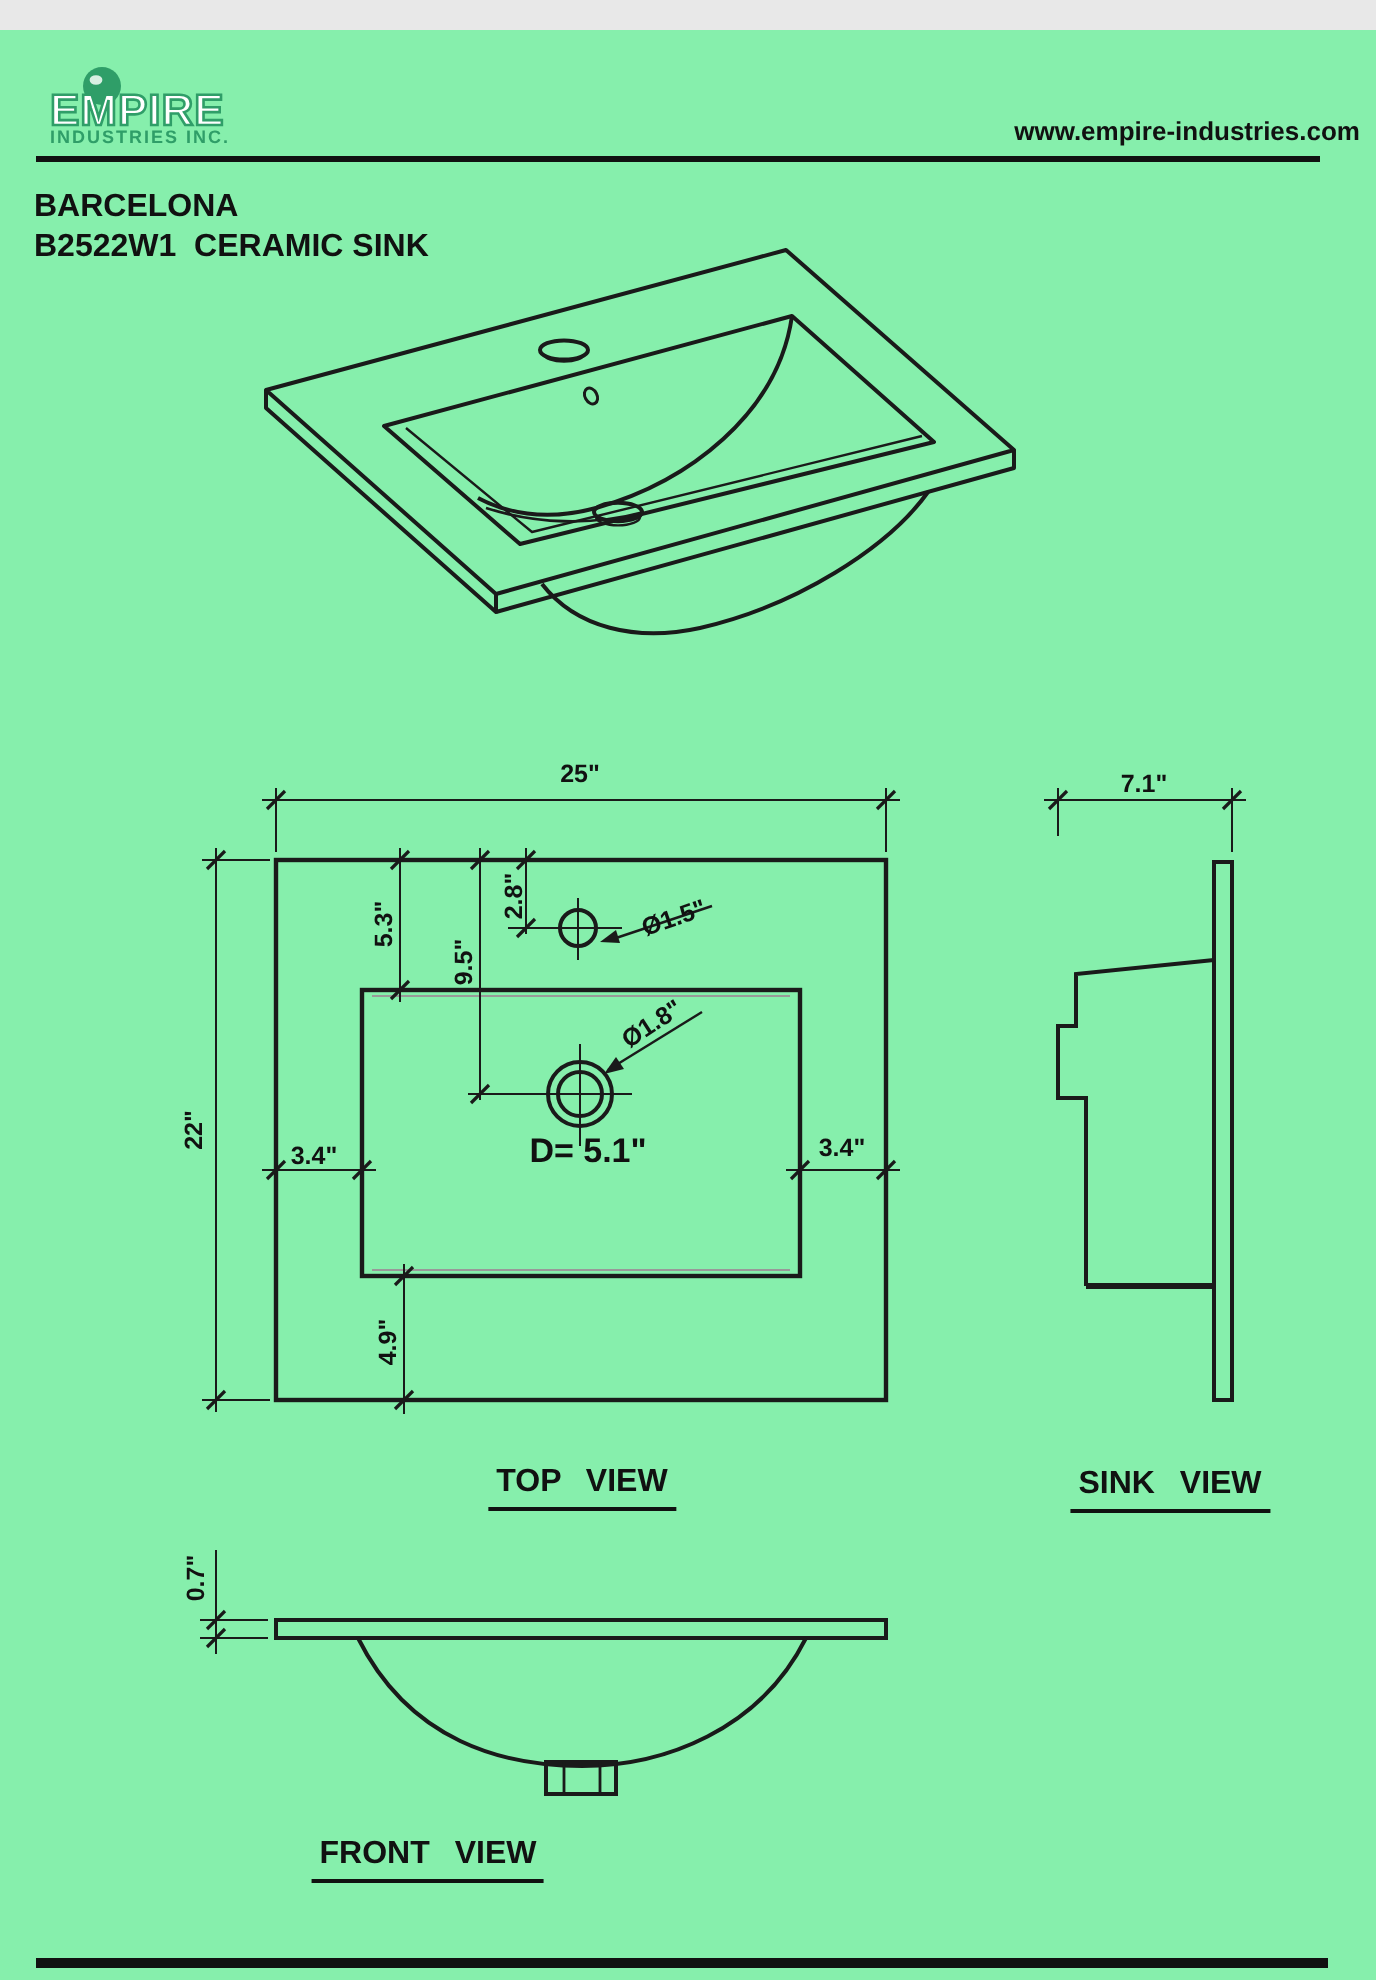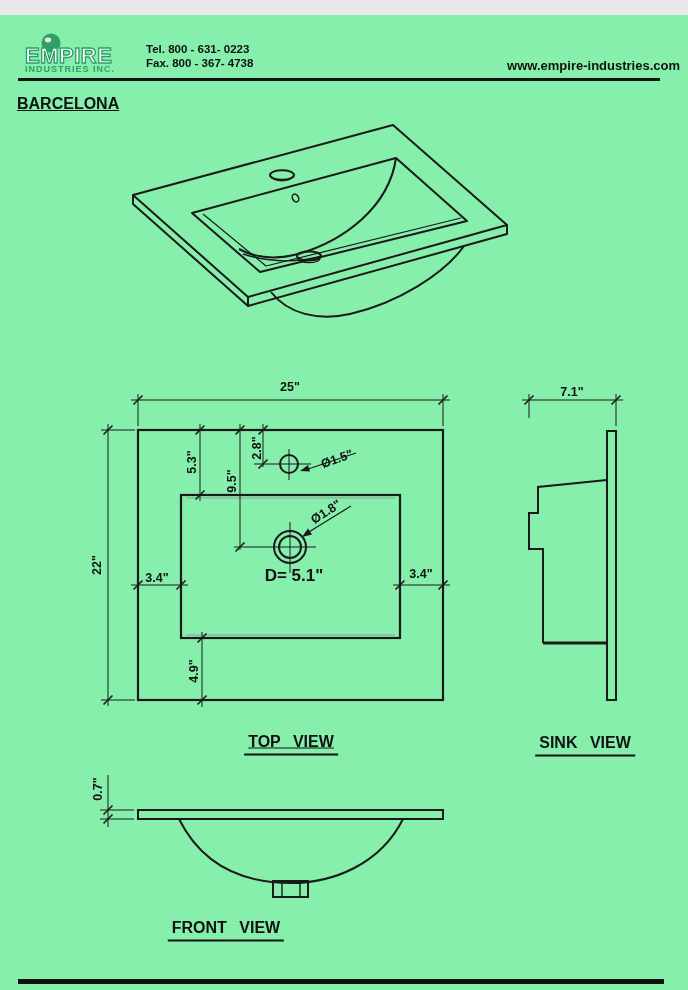--- a/index.html
+++ b/index.html
@@ -32,30 +32,27 @@
 
 <div class="page">
 
   <svg class="abs" style="left:22px; top:16px;" width="132" height="46" viewBox="0 0 132 46">
     <circle cx="29" cy="12" r="9.5" fill="#2f9e68"></circle>
     <ellipse cx="26" cy="9" rx="3.2" ry="2.4" fill="#d8efe2"></ellipse>
     <text x="3" y="31.5" font-family="Liberation Sans, sans-serif" font-size="22" font-weight="bold" fill="#ffffff" stroke="#2f9e68" stroke-width="1.3" letter-spacing="0.5">EMPIRE</text>
     <text x="3" y="40.5" font-family="Liberation Sans, sans-serif" font-size="9" font-weight="bold" fill="#2f9e68" letter-spacing="1">INDUSTRIES INC.</text>
   </svg>
 
-  <div class="abs" style="left:146px; top:27px;">
-    <div class="contact-line">Tel. 800 - 631- 0223</div>
-    <div class="contact-line">Fax. 800 - 367- 4738</div>
-  </div>
 
   <div class="abs website" style="right:8px; top:43px;">www.empire-industries.com</div>
 
   <div class="rule" style="left:18px; top:63px; width:642px; height:3px;"></div>
 
-  <div class="abs title-line" style="left:17px; top:80px;text-decoration:underline;">BARCELONA</div>
+  <div class="abs title-line" style="left:17px; top:80px;">BARCELONA</div>
+  <div class="abs title-line" style="left:17px; top:100px;">B2522W1  CERAMIC SINK</div>
 
   <svg class="linework" width="688" height="990" viewBox="0 0 688 990">
 
     <g stroke="#1a1a1a" fill="none" stroke-width="2" stroke-linejoin="round">
       <path d="M393,110 L507,210 L248,282 L133,180 Z"></path>
       <path d="M133,180 L133,189 L248,291 L248,282"></path>
       <path d="M248,291 L507,219 L507,210"></path>
       <path d="M396,143 L467,206 L260,257 L192,198 Z"></path>
       <path d="M203,199 L266,251 L461,203" stroke-width="1.2"></path>
       <path d="M396,143 C389,192 344,226 298,239 C272,246 252,241 239,234"></path>
@@ -159,18 +156,18 @@
   <div class="lbl r90" style="left:232px; top:466px;">9.5"</div>
   <div class="lbl" style="left:337px; top:444px; transform:translate(-50%,-50%) rotate(-19deg);">Ø1.5"</div>
   <div class="lbl" style="left:326px; top:497px; transform:translate(-50%,-50%) rotate(-33deg);">Ø1.8"</div>
   <div class="lbl big" style="left:294px; top:561px;">D= 5.1"</div>
   <div class="lbl" style="left:157px; top:563px;">3.4"</div>
   <div class="lbl" style="left:421px; top:559px;">3.4"</div>
   <div class="lbl r90" style="left:194px; top:656px;">4.9"</div>
   <div class="lbl" style="left:572px; top:377px;">7.1"</div>
   <div class="lbl r90" style="left:98px; top:774px;">0.7"</div>
 
-  <div class="view-label" style="left:291px; top:729px;text-decoration:underline;">TOP VIEW</div>
+  <div class="view-label" style="left:291px; top:729px;">TOP VIEW</div>
   <div class="view-label" style="left:585px; top:730px;">SINK VIEW</div>
-  <div class="view-label" style="left:226px; top:915px;">FRONT VIEW</div>
+  <div class="view-label" style="left:214px; top:915px;">FRONT VIEW</div>
 
   <div class="rule" style="left:18px; top:964px; width:646px; height:5px;"></div>
 </div>
 
 </body></html>

